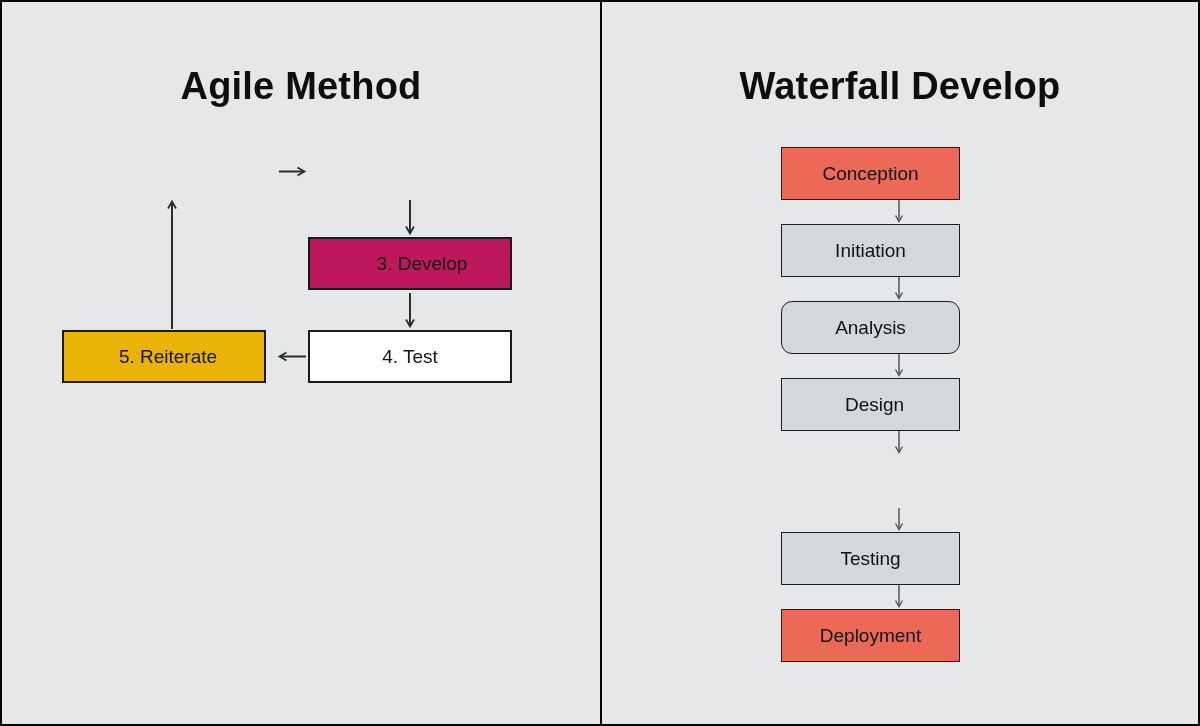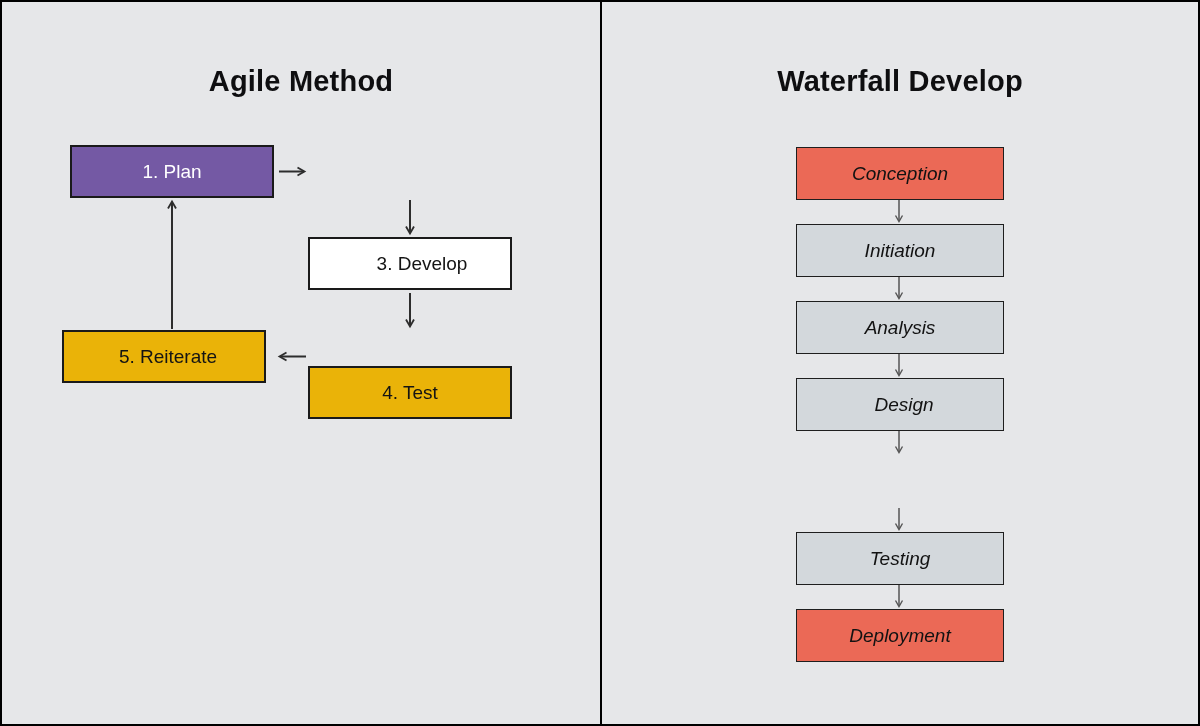--- a/index.html
+++ b/index.html
@@ -23,21 +23,21 @@
   }
   .panel.right {
     border-left: 2px solid #000000;
   }
   .panel-title {
     position: absolute;
     top: 63px; left: 0;
     width: 100%;
     margin: 0;
     text-align: center;
-    font-size: 29px;
+    font-size: 38px;
     font-weight: 700;
     color: #0E0E10;
     letter-spacing: 0.2px;
   }
   .arrow-layer {
     position: absolute;
     left: 0; top: 0;
     width: 598px; height: 726px;
     pointer-events: none;
   }
@@ -50,25 +50,24 @@
     line-height: 1;
     box-sizing: border-box;
     white-space: nowrap;
   }
   .node.agile-node {
     width: 204px; height: 53px;
     border: 2px solid #1A1A1A;
     color: #141414;
   }
   .node.wf-node {
-    left: 194px;
-    width: 208px; height: 53px;
+    left: 179px;
+    width: 179px; height: 53px;
     border: 1.5px solid #1E1E1E;
     color: #121212;
-    font-style: italic;
   }
 </style>
 </head>
 <body>
 
 <div class="canvas">
 
   <section class="panel">
     <h1 class="panel-title">Agile Method</h1>
 
@@ -78,26 +77,25 @@
           <path d="M2.5,2 L9.5,6 L2.5,10" fill="none" stroke="#2D2D2D" stroke-width="1.8"></path>
         </marker>
       </defs>
       <path d="M277,169.5 L302,169.5" stroke="#2D2D2D" stroke-width="2" fill="none" marker-end="url(#ah-agile)"></path>
       <path d="M408,198 L408,231" stroke="#2D2D2D" stroke-width="2" fill="none" marker-end="url(#ah-agile)"></path>
       <path d="M408,291 L408,324" stroke="#2D2D2D" stroke-width="2" fill="none" marker-end="url(#ah-agile)"></path>
       <path d="M304,354.5 L278,354.5" stroke="#2D2D2D" stroke-width="2" fill="none" marker-end="url(#ah-agile)"></path>
       <path d="M170,327 L170,200" stroke="#2D2D2D" stroke-width="2" fill="none" marker-end="url(#ah-agile)"></path>
     </svg>
 
-    <div class="node agile-node" style="left: 68px; top: 143px; background: rgb(116, 89, 164); color: rgb(255, 255, 255);">1. Plan</div>
 
 
-    <div class="node agile-node" style="left: 306px; top: 235px; background: #ffffff; color: rgb(20, 20, 20); padding-left: 24px;">3. Develop</div>
+    <div class="node agile-node" style="left: 306px; top: 235px; background: #be185d; color: rgb(20, 20, 20); padding-left: 24px;">3. Develop</div>
 
-    <div class="node agile-node" style="left: 306px; top: 328px; background: #eab308; color: rgb(20, 20, 20); margin-top: 36px;">4. Test</div>
+    <div class="node agile-node" style="left: 306px; top: 328px; background: #ffffff; color: rgb(20, 20, 20);">4. Test</div>
 
     <div class="node agile-node" style="left: 60px; top: 328px; background: #eab308; color: rgb(20, 20, 20); padding-left: 8px;">5. Reiterate</div>
   </section>
 
   <section class="panel right">
     <h1 class="panel-title">Waterfall Develop</h1>
 
     <svg class="arrow-layer" viewBox="0 0 598 726">
       <defs>
         <marker id="ah-wf" markerWidth="14" markerHeight="14" refX="8.5" refY="6" orient="auto" markerUnits="userSpaceOnUse">
@@ -109,21 +107,21 @@
       <path d="M297,352 L297,373" stroke="#555555" stroke-width="1.5" fill="none" marker-end="url(#ah-wf)"></path>
       <path d="M297,429 L297,450" stroke="#555555" stroke-width="1.5" fill="none" marker-end="url(#ah-wf)"></path>
       <path d="M297,506 L297,527" stroke="#555555" stroke-width="1.5" fill="none" marker-end="url(#ah-wf)"></path>
       <path d="M297,583 L297,604" stroke="#555555" stroke-width="1.5" fill="none" marker-end="url(#ah-wf)"></path>
     </svg>
 
     <div class="node wf-node" style="top: 145px; background: rgb(235, 105, 86);">Conception</div>
 
     <div class="node wf-node" style="top: 222px; background: rgb(211, 216, 220);">Initiation</div>
 
-    <div class="node wf-node" style="top: 299px; background: rgb(211, 216, 220);">Analysis</div>
+    <div class="node wf-node" style="top: 299px; background: rgb(211, 216, 220); border-radius: 11px;">Analysis</div>
 
     <div class="node wf-node" style="top: 376px; background: rgb(211, 216, 220); padding-left: 8px;">Design</div>
 
 
     <div class="node wf-node" style="top: 530px; background: rgb(211, 216, 220);">Testing</div>
 
     <div class="node wf-node" style="top: 607px; background: rgb(235, 105, 86);">Deployment</div>
   </section>
 </div>
 

